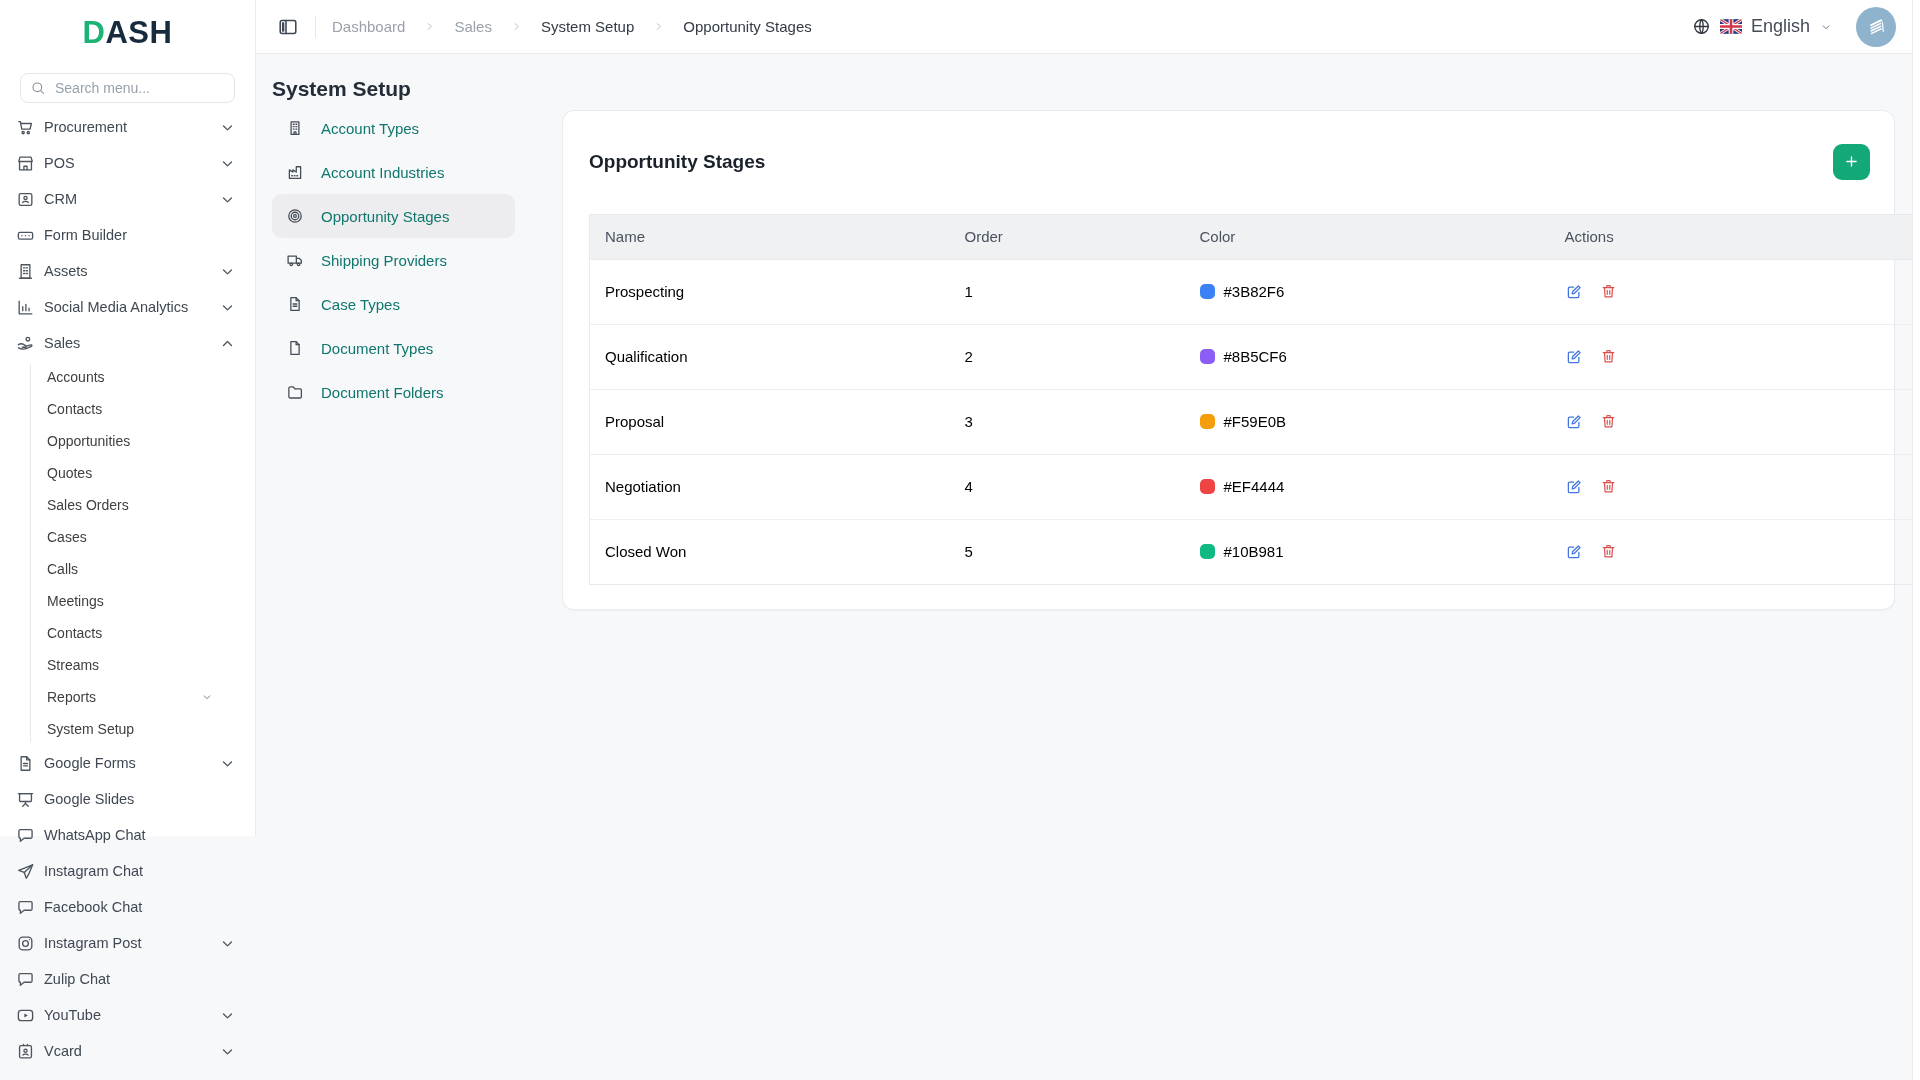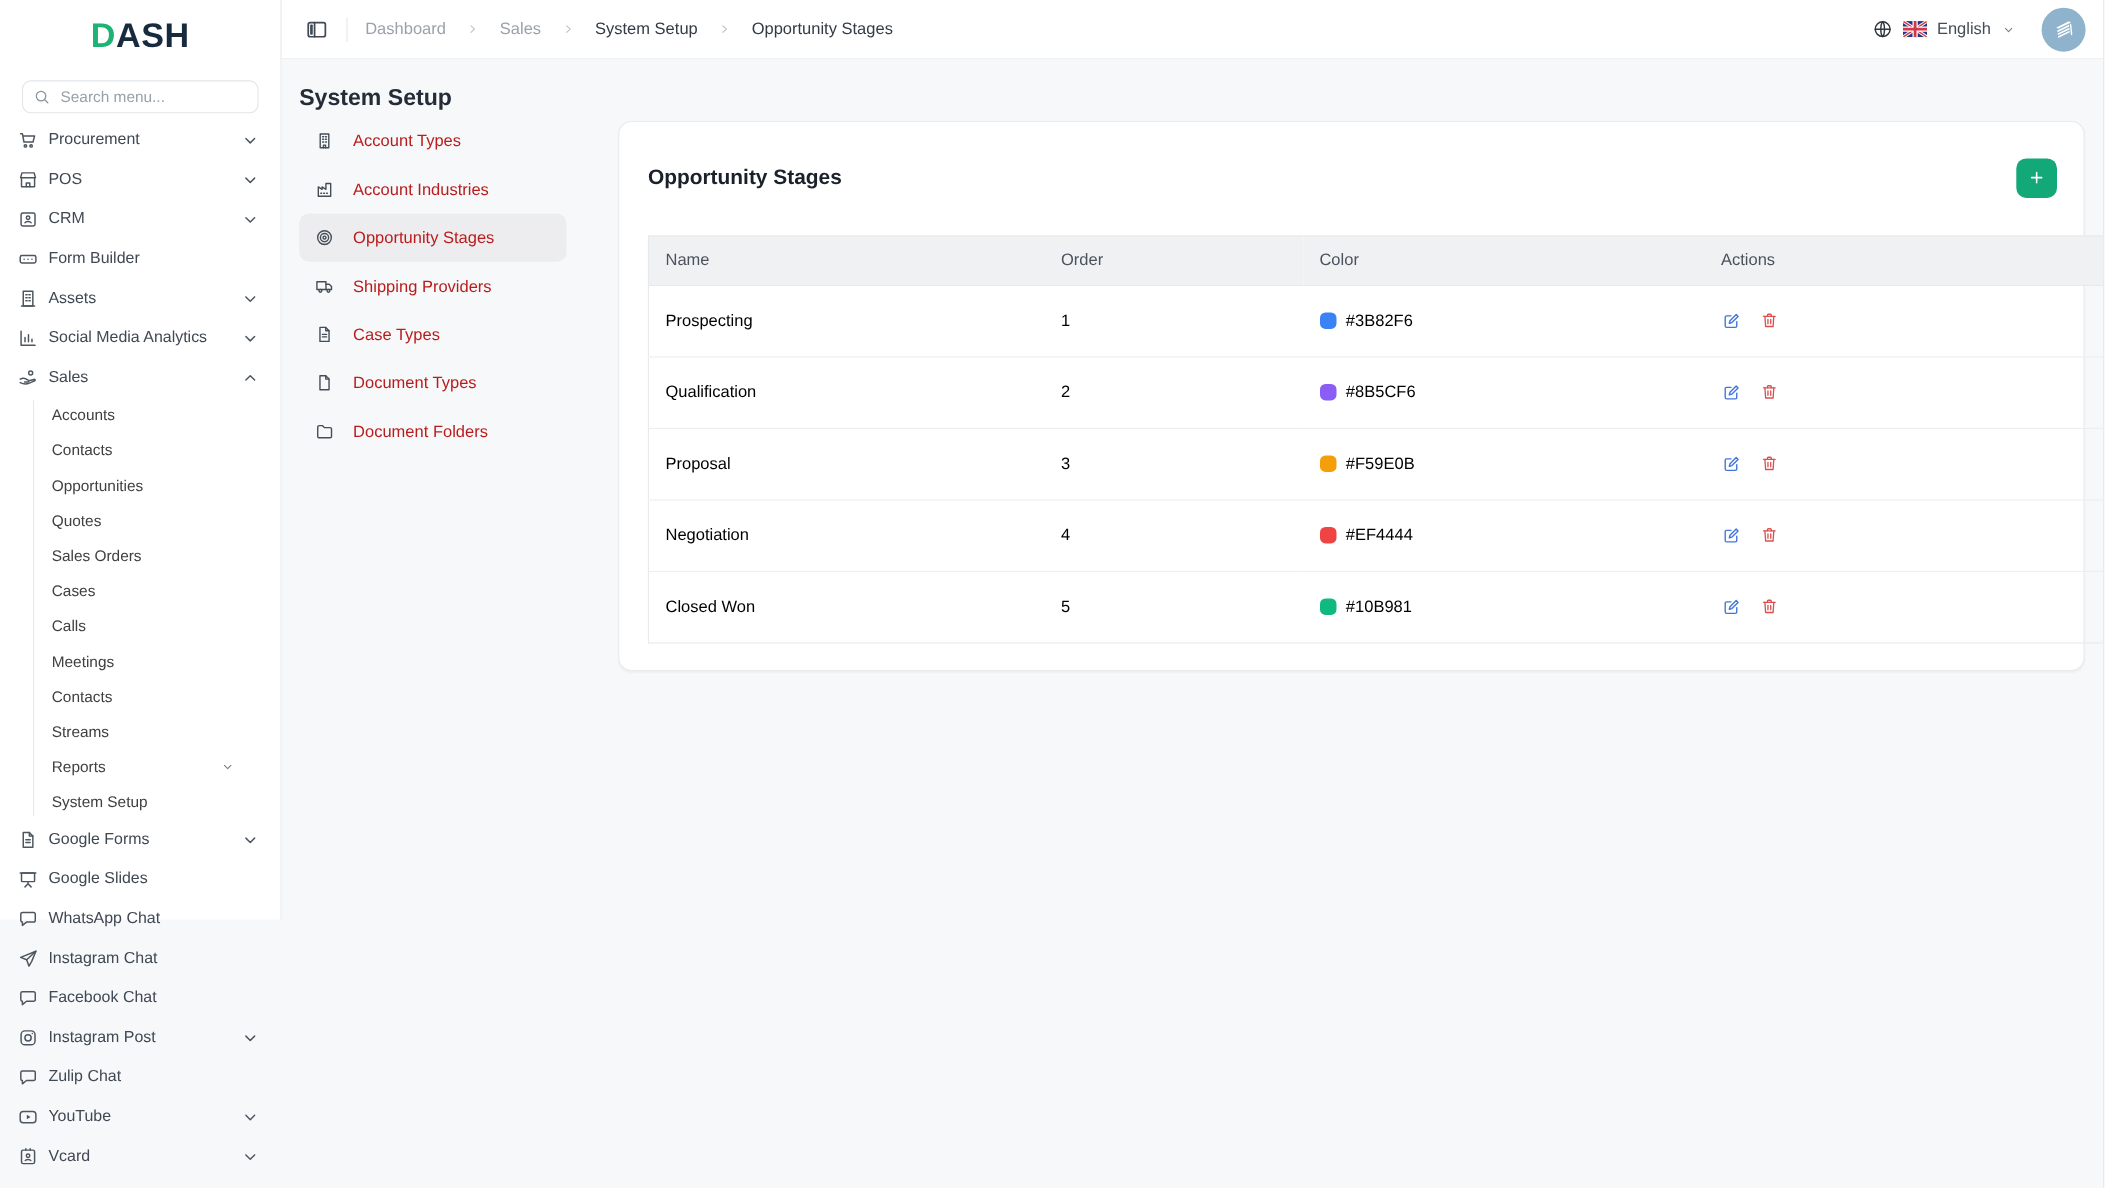--- a/index.html
+++ b/index.html
@@ -38,32 +38,32 @@
   .tb-toggle{width:22px;height:22px;color:#3f4853;cursor:pointer}
   .tb-div{width:1px;height:22px;background:#e5e7eb;margin:0 16px}
   .crumbs{display:flex;align-items:center;gap:18px}
   .crumb{font-size:15px;cursor:pointer}
   .crumb.muted{color:#9aa1ab}
   .crumb.current{color:#333b46}
   .crumb-sep{width:13px;height:13px;color:#b8bec6}
   .tb-right{margin-left:auto;display:flex;align-items:center;gap:9px}
   .globe{width:19px;height:19px;color:#30373f;cursor:pointer}
   .flag{width:22px;height:15px;border-radius:2px;overflow:hidden;display:block}
-  .lang{font-size:15px;color:#444d57;cursor:pointer}
+  .lang{font-size:18px;color:#444d57;cursor:pointer}
   .avatar{width:40px;height:40px;border-radius:50%;background:#8fb3cc;margin-left:12px;
           display:flex;align-items:center;justify-content:center;cursor:pointer}
 
   
   #content{position:absolute;left:256px;top:54px;right:0;bottom:0}
   .page-title{position:absolute;left:16px;top:9px;font-size:21px;font-weight:700;color:#242c37}
   .setup-menu{position:absolute;left:16px;top:52px;width:243px}
   .smenu-item{height:44px;display:flex;align-items:center;gap:17px;padding:0 14px;
               border-radius:9px;cursor:pointer}
   .smenu-item .ic{width:18px;height:18px;color:#454e58;flex:none}
-  .smenu-item .lbl{font-size:15px;color:#b91c1c}
+  .smenu-item .lbl{font-size:15px;color:#0f766e}
   .smenu-item.active{background:#ededef}
 
   .card{position:absolute;left:306px;top:56px;width:1333px;background:#fff;
         border:1px solid #e9ebee;border-radius:12px;box-shadow:0 1px 2px rgba(16,24,40,.04);
         padding:24px 24px 24px 26px}
   .card-head{display:flex;align-items:center;justify-content:space-between;margin-bottom:25px}
   .card-title{font-size:19px;font-weight:700;color:#1a212b}
   .add-btn{width:37px;height:36px;border:0;border-radius:9px;background:#12a877;color:#fff;
            display:flex;align-items:center;justify-content:center;cursor:pointer}
   .add-btn .ic{width:17px;height:17px;stroke-width:2}

